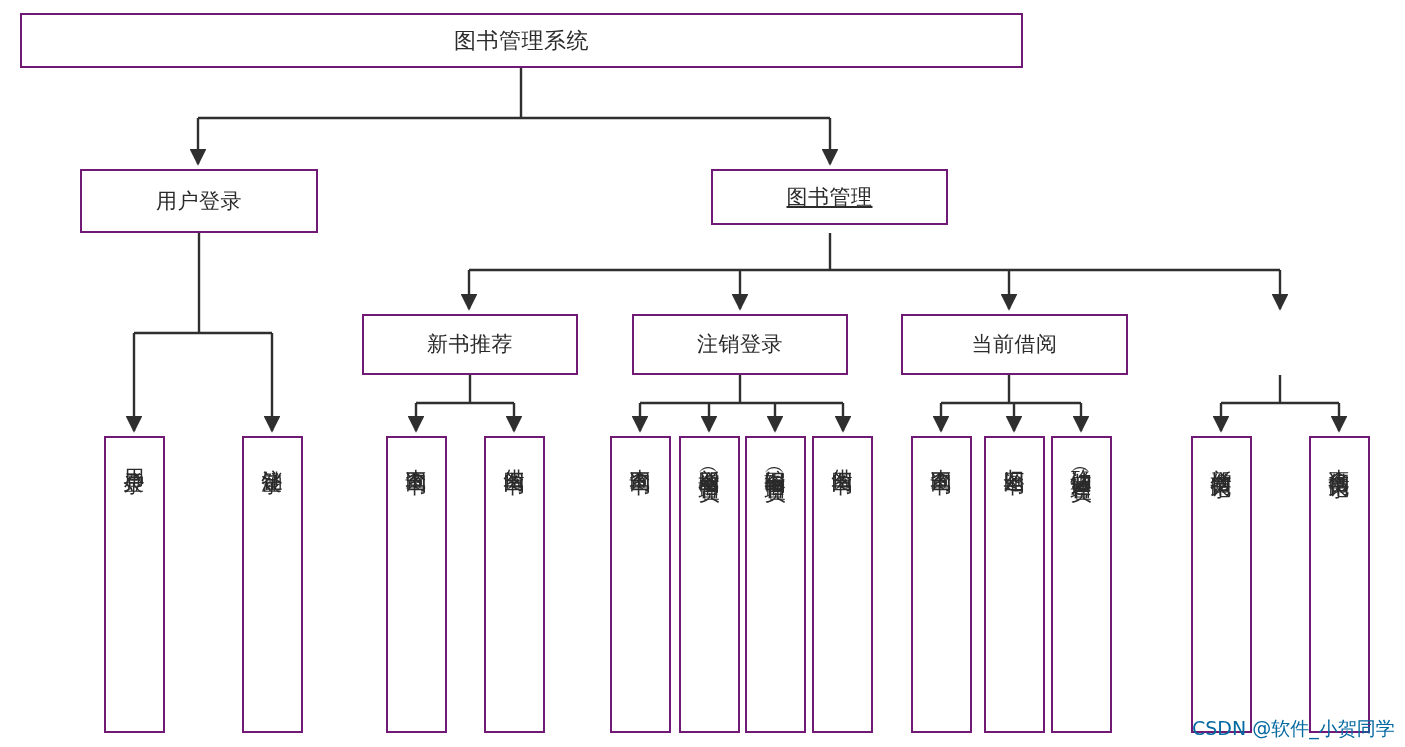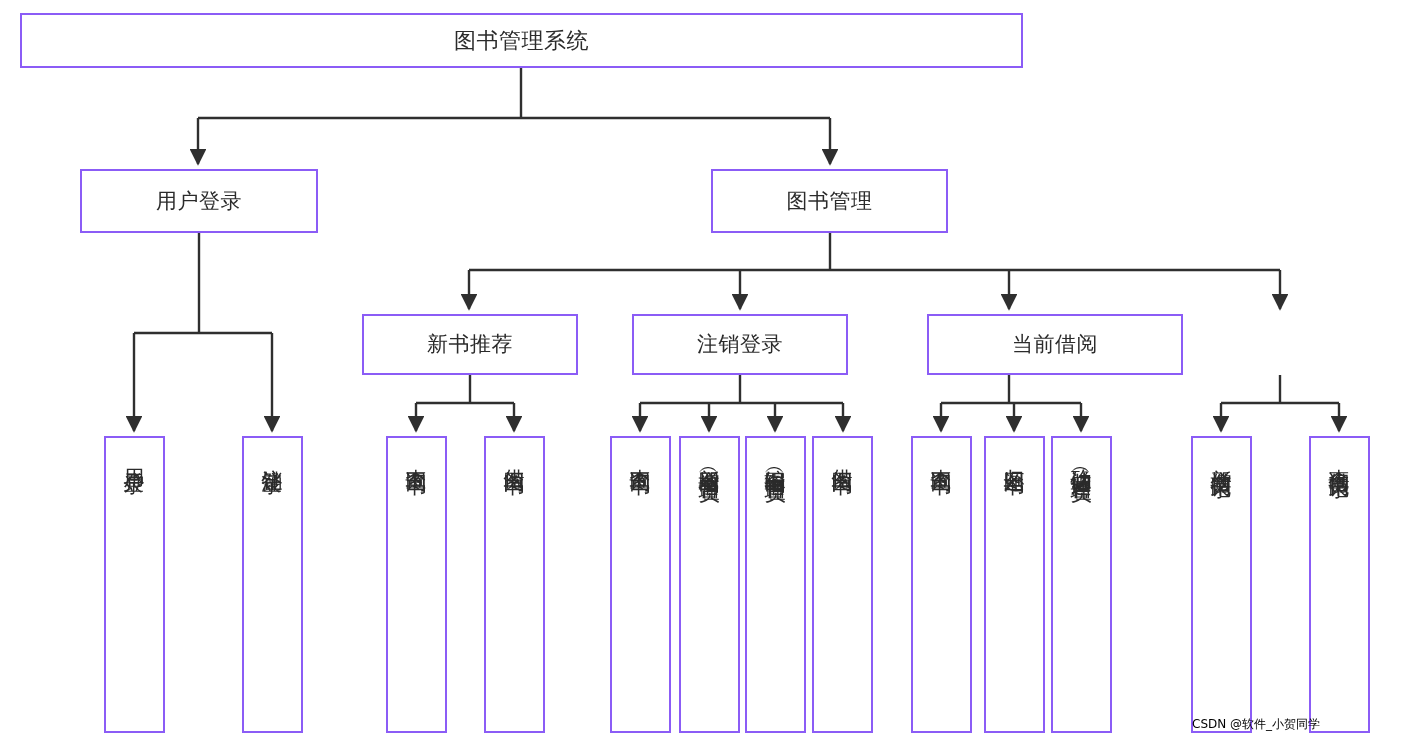--- a/index.html
+++ b/index.html
@@ -23,21 +23,21 @@
     left: 0;
     top: 0;
     width: 1405px;
     height: 747px;
     pointer-events: none;
   }
   .node {
     position: absolute;
     box-sizing: border-box;
     background: #ffffff;
-    border: 2px solid #8b5cf6;
+    border: 2px solid #701a75;
     display: flex;
     align-items: center;
     justify-content: center;
     color: #2b2b2b;
     z-index: 2;
   }
   .node .lbl {
     display: block;
     line-height: 1.18;
     letter-spacing: 0.5px;
@@ -62,22 +62,22 @@
     text-orientation: upright;
     font-size: 21px;
     letter-spacing: 2px;
     line-height: 1;
     white-space: normal;
   }
   .watermark {
     position: absolute;
     left: 1192px;
     top: 716px;
-    font-size: 12px;
-    color: #000000;
+    font-size: 19px;
+    color: #0369a1;
     white-space: nowrap;
     z-index: 3;
     font-family: "DejaVu Sans", sans-serif;
   }
 </style>
 </head>
 <body>
 
 <div id="canvas">
 
@@ -131,31 +131,31 @@
     </g>
   </svg>
 
   <div class="node h root" style="left:20px; top:13px; width:1003px; height:55px;">
     <span class="lbl">图书管理系统</span>
   </div>
 
   <div class="node h" style="left:80px; top:169px; width:238px; height:64px;">
     <span class="lbl">用户登录</span>
   </div>
-  <div class="node h" style="left:711px; top:169px; width:237px; height:64px;">
+  <div class="node h" style="left:711px; top:169px; width:237px; height:56px;text-decoration:underline;">
     <span class="lbl">图书管理</span>
   </div>
 
   <div class="node h" style="left:362px; top:314px; width:216px; height:61px;">
     <span class="lbl">新书推荐</span>
   </div>
   <div class="node h" style="left:632px; top:314px; width:216px; height:61px;">
     <span class="lbl">注销登录</span>
   </div>
-  <div class="node h" style="left:927px; top:314px; width:256px; height:61px;">
+  <div class="node h" style="left:901px; top:314px; width:227px; height:61px;">
     <span class="lbl">当前借阅</span>
   </div>
 
   <div class="node v" style="left:104px; top:436px; width:61px; height:297px;">
     <span class="lbl">用户登录</span>
   </div>
   <div class="node v" style="left:242px; top:436px; width:61px; height:297px;">
     <span class="lbl">注销登录</span>
   </div>
   <div class="node v" style="left:386px; top:436px; width:61px; height:297px;">

